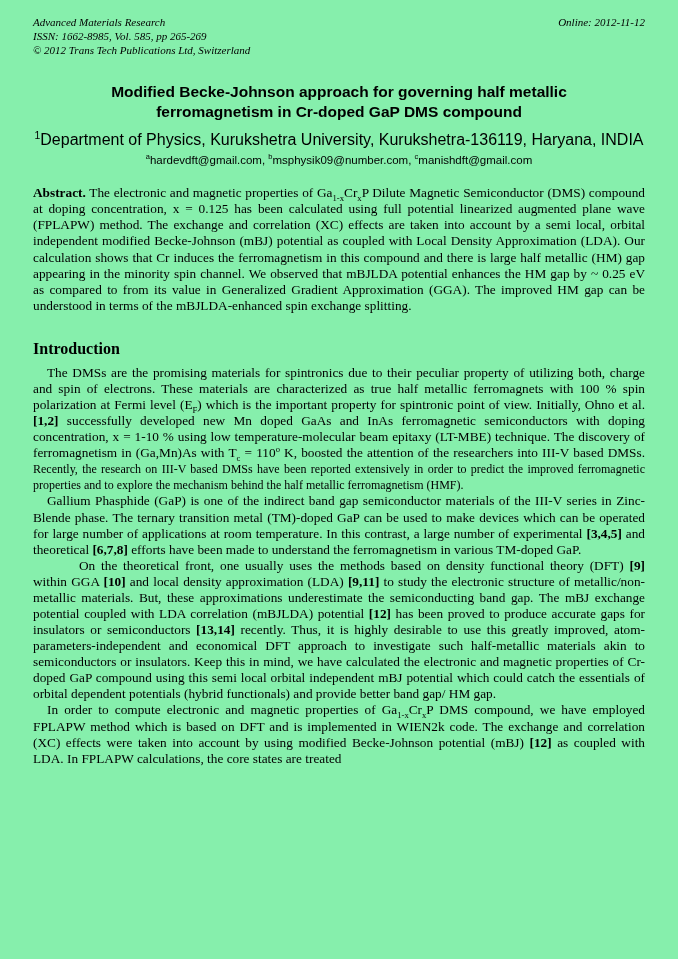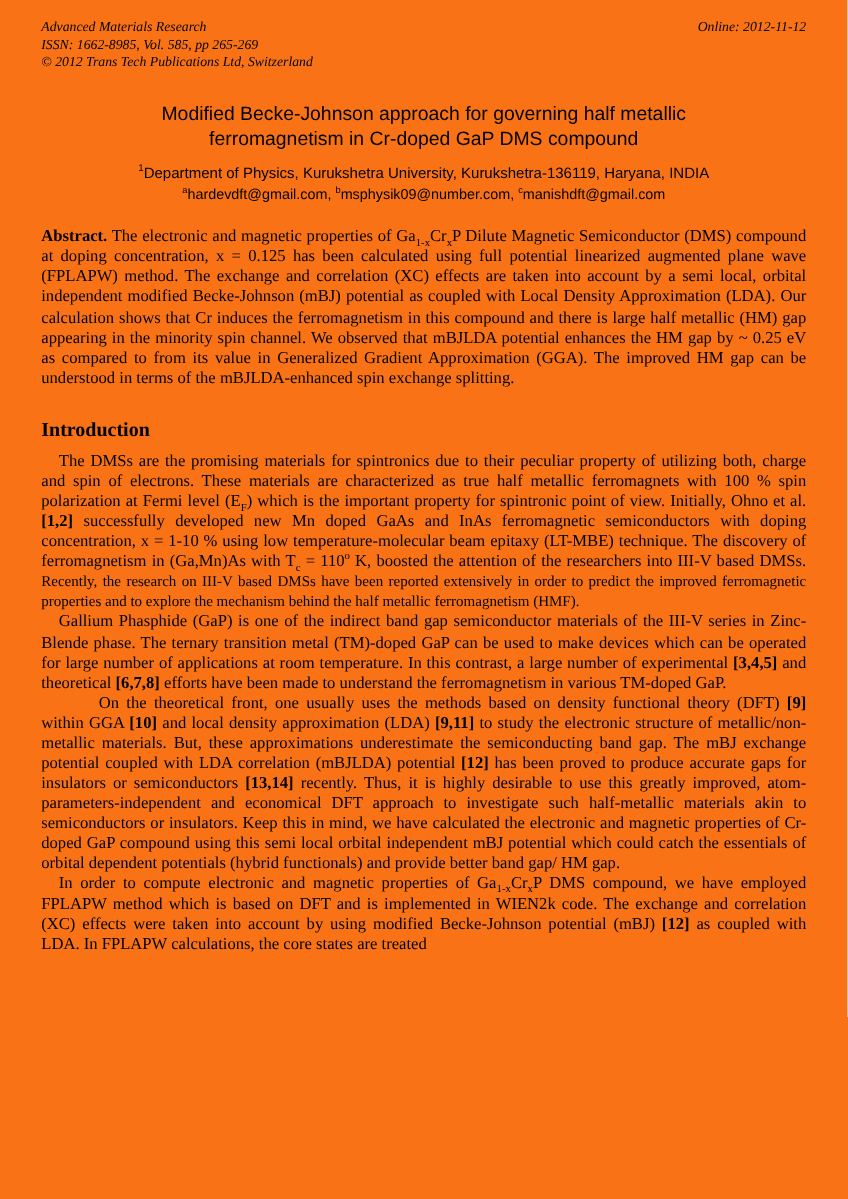--- a/index.html
+++ b/index.html
@@ -3,53 +3,53 @@
 <meta charset="utf-8">
 <style>
   * { box-sizing: border-box; }
   html, body { margin: 0; padding: 0; background: #ffffff; }
   .page {
     width: 678px;
     height: 959px;
     overflow: hidden;
     margin: 0 auto;
     padding: 16px 33px 20px 33px;
-    background: #f97316;
+    background: #86efac;
     color: #000000;
     font-family: "Liberation Serif", serif;
     font-size: 13.3px;
   }
   .hdr {
     display: flex;
     justify-content: space-between;
     align-items: flex-start;
     font-style: italic;
     font-size: 11px;
     line-height: 1.27;
   }
   .hdr-left { text-align: left; }
   .hdr-right { text-align: right; white-space: nowrap; }
   .title {
     font-family: "Liberation Sans", sans-serif;
     font-size: 15.5px;
-    font-weight: normal;
+    font-weight: bold;
     text-align: center;
     line-height: 1.3;
     max-width: 500px;
     margin: 24px auto 0 auto;
   }
   .authors {
     font-family: "Liberation Sans", sans-serif;
     font-size: 14.5px;
     text-align: center;
     margin-top: 9px;
   }
   .affiliation {
     font-family: "Liberation Sans", sans-serif;
-    font-size: 12px;
+    font-size: 16px;
     text-align: center;
     margin-top: 9px;
   }
   .emails {
     font-family: "Liberation Sans", sans-serif;
     font-size: 11.5px;
     text-align: center;
     margin-top: 5px;
   }
   .keywords {

